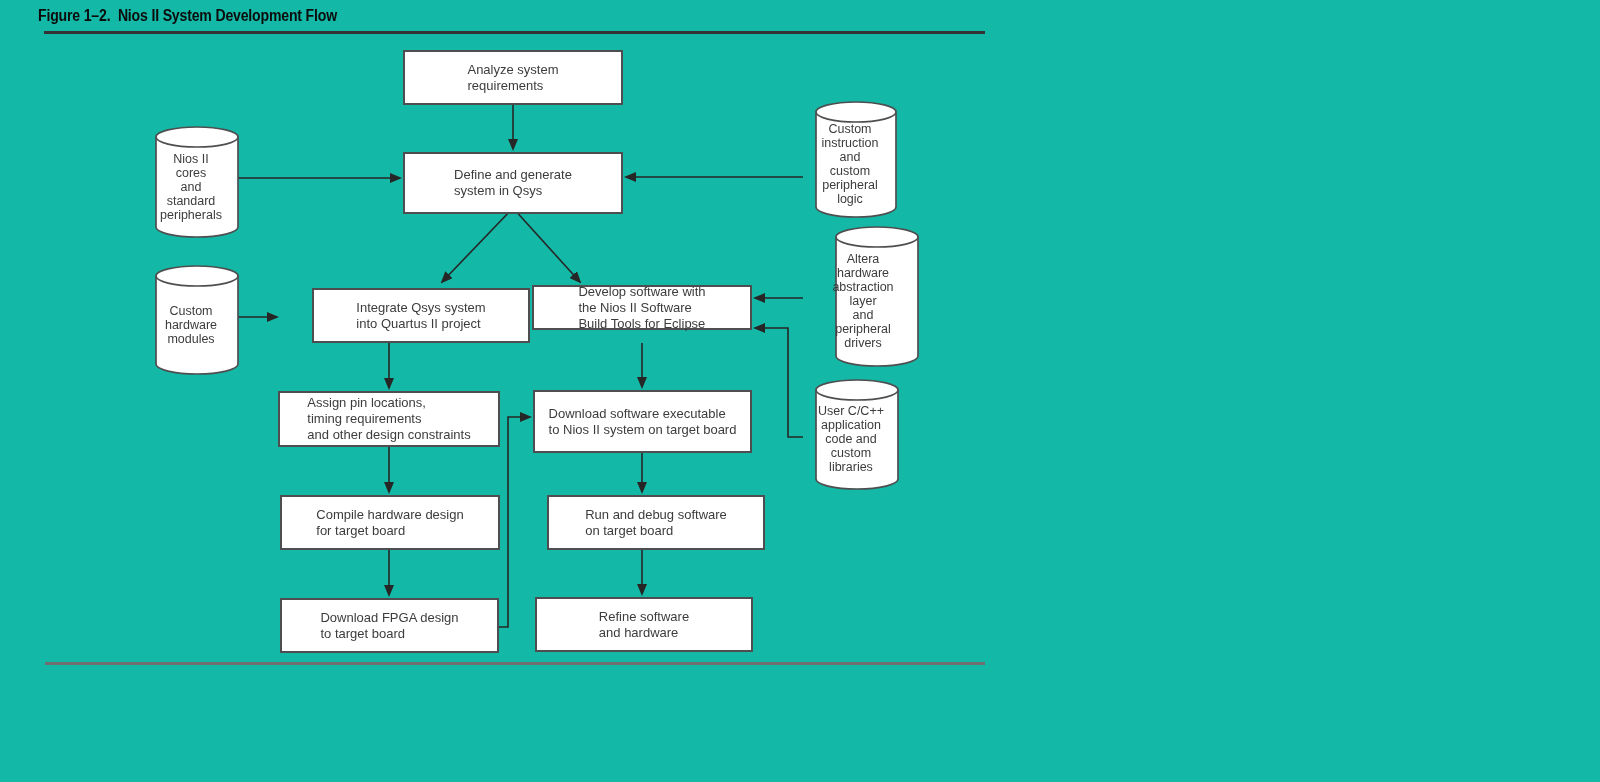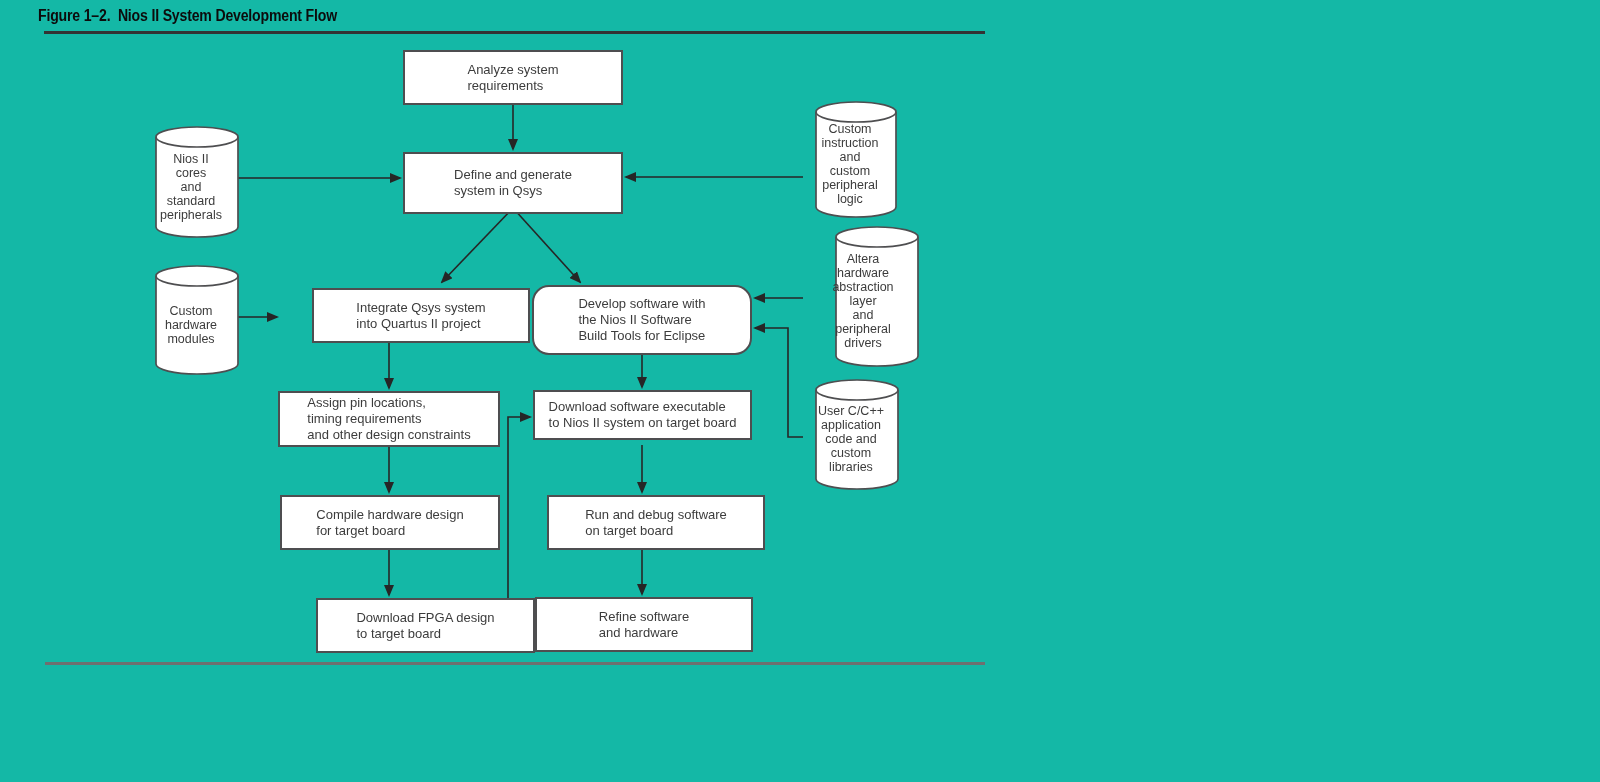--- a/index.html
+++ b/index.html
@@ -70,26 +70,26 @@
   }
   .connectors {
     position: absolute;
     left: 0; top: 0;
     pointer-events: none;
   }
   
   #box-analyze  { left: 403px; top: 50px;  width: 220px; height: 55px; }
   #box-define   { left: 403px; top: 152px; width: 220px; height: 62px; }
   #box-integrate{ left: 280px; top: 288px; width: 218px; height: 55px; margin-left: 32px; }
-  #box-develop  { left: 532px; top: 285px; width: 220px; height: 70px; border-radius: 17px; }
+  #box-develop  { left: 532px; top: 285px; width: 220px; height: 45px; }
   #box-assign   { left: 278px; top: 391px; width: 222px; height: 56px; }
-  #box-dlsw     { left: 533px; top: 390px; width: 219px; height: 50px; }
+  #box-dlsw     { left: 533px; top: 390px; width: 219px; height: 63px; }
   #box-compile  { left: 280px; top: 495px; width: 220px; height: 55px; }
   #box-run      { left: 547px; top: 495px; width: 218px; height: 55px; }
-  #box-dlfpga   { left: 280px; top: 598px; width: 219px; height: 55px; margin-left: 36px; }
+  #box-dlfpga   { left: 280px; top: 598px; width: 219px; height: 55px; }
   #box-refine   { left: 535px; top: 597px; width: 218px; height: 55px; }
 
   #cyl-nioscores { left: 143px; top: 126px; width: 84px; height: 112px; }
   #cyl-customhw  { left: 143px; top: 265px; width: 84px; height: 110px; }
   #cyl-custominstr { left: 803px; top: 101px; width: 82px; height: 117px; }
   #cyl-alterahal { left: 803px; top: 226px; width: 68px; height: 141px; margin-left: 20px; }
   #cyl-usercode  { left: 803px; top: 379px; width: 84px; height: 111px; }
 </style>
 </head>
 <body>

